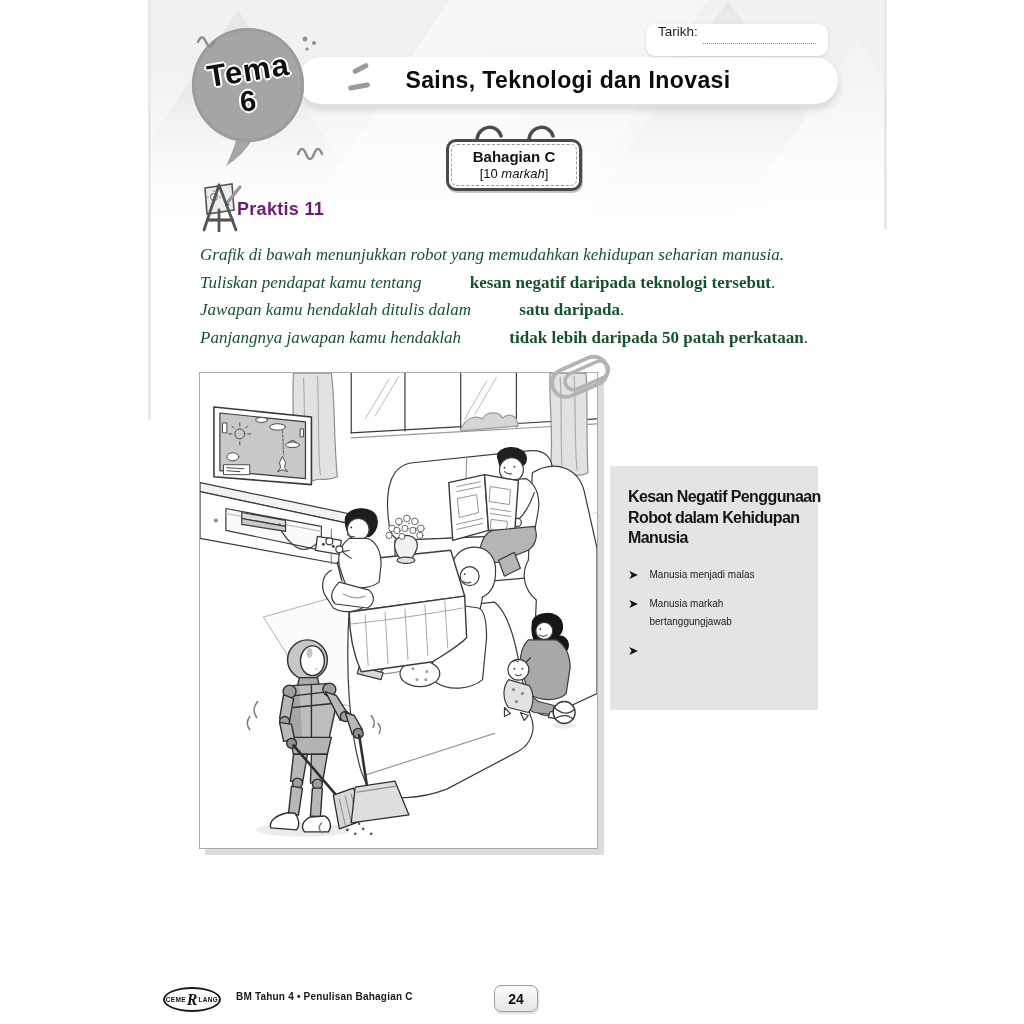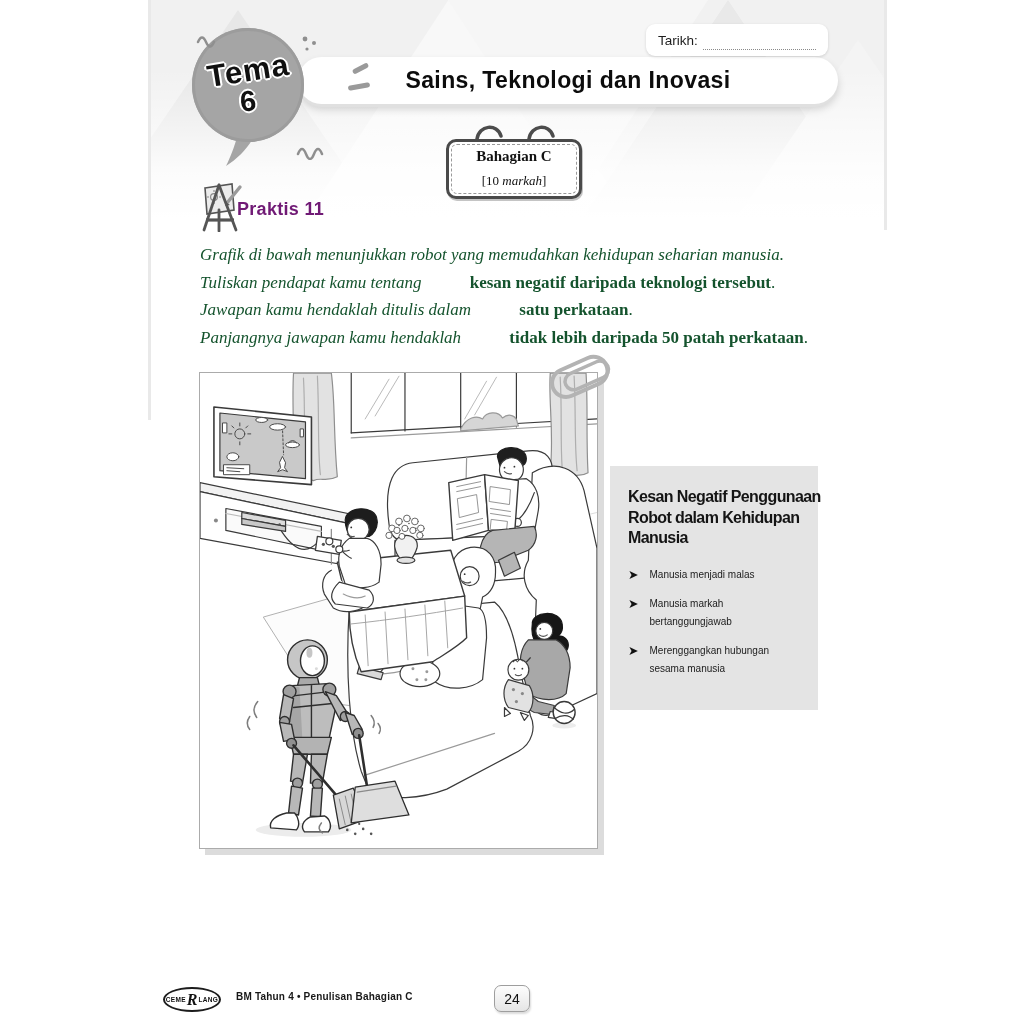--- a/index.html
+++ b/index.html
@@ -26,30 +26,30 @@
   .deco{position:absolute;z-index:6;}
 
   
   .banner{position:absolute;left:298px;top:57px;width:540px;height:47px;background:#fff;border-radius:26px;
           box-shadow:0 3px 0 0 #e0e0e0,0 5px 9px rgba(0,0,0,.16);display:flex;align-items:center;justify-content:center;z-index:3;}
   .banner-title{font-size:23px;font-weight:800;color:#0c0c0c;letter-spacing:.4px;text-align:right;}
   .dash{position:absolute;background:#9a9a9a;border-radius:4px;z-index:4;}
 
   
   .tarikh{position:absolute;left:646px;top:24px;width:182px;height:32px;background:#fff;border-radius:9px;
-          box-shadow:0 1px 3px rgba(0,0,0,.14);display:flex;align-items:center;padding:0 12px;box-sizing:border-box;z-index:6;}
+          box-shadow:0 1px 3px rgba(0,0,0,.14);display:flex;align-items:flex-start;padding:0 12px;box-sizing:border-box;z-index:6;}
   .tarikh-label{font-size:13.5px;color:#1d1d1d;}
   .tarikh-line{flex:1;border-bottom:1.5px dotted #8a8a8a;height:58%;margin-left:5px;}
 
   
   .badge-wrap{position:absolute;left:446px;top:122px;width:136px;text-align:center;z-index:2;}
   .badge-box{border:3px solid #4a4a4a;border-radius:10px;background:#fff;padding:2px;box-shadow:1px 2px 0 #c4c4c4;}
-  .badge-inner{border:1px dashed #9a9a9a;border-radius:6px;padding:3px 0 4px;font-family:Liberation Serif, serif;}
+  .badge-inner{border:1px dashed #9a9a9a;border-radius:6px;padding:3px 0 4px;}
   .badge-title{font-size:15px;font-weight:800;color:#111;}
-  .badge-marks{font-size:13px;color:#111;margin-top:8px;}
+  .badge-marks{font-size:13px;color:#111;margin-top:1px;}
   .badge-marks .it{font-style:italic;}
 
   
   .praktis-icon{position:absolute;left:196px;top:178px;z-index:2;}
   .praktis-label{position:absolute;left:237px;top:199px;font-size:18px;font-weight:800;letter-spacing:.3px;color:#701a75;z-index:2;}
 
   
   .instr{position:absolute;left:200px;top:241px;width:640px;font-family:"Liberation Serif",serif;
          font-size:17px;line-height:27.5px;color:#14532d;}
   .instr .it{font-style:italic;}
@@ -69,23 +69,23 @@
   .info-item{display:flex;gap:11px;margin-bottom:11px;}
   .info-bullet{font-size:12.5px;line-height:18px;color:#111;}
   .info-text{width:150px;font-size:10px;line-height:18px;color:#1b1b1b;}
 
   
   .logo{position:absolute;left:163px;top:987px;width:58px;height:25px;border:2px solid #1c1c1c;border-radius:50%;
         background:#fff;display:flex;align-items:center;justify-content:center;box-sizing:border-box;overflow:hidden;}
   .logo .sm{font-size:6.5px;font-weight:700;letter-spacing:.3px;color:#111;}
   .logo .bg{font-family:"Liberation Serif",serif;font-size:16px;font-weight:700;font-style:italic;color:#111;margin:0 1px;}
   .series{position:absolute;left:236px;top:991px;font-size:10px;font-weight:700;letter-spacing:.2px;color:#181818;}
-  .page-num{position:absolute;left:494px;top:985px;width:36px;height:27px;border:1.5px solid #9e9e9e;border-radius:7px;
+  .page-num{position:absolute;left:494px;top:985px;width:44px;height:27px;border:1.5px solid #9e9e9e;border-radius:7px;
             background:linear-gradient(#fdfdfd,#e5e5e5);display:flex;align-items:center;justify-content:center;
-            font-size:14px;font-weight:400;color:#111;box-sizing:border-box;box-shadow:1px 2px 2px rgba(0,0,0,.14);}
+            font-size:14px;font-weight:700;color:#111;box-sizing:border-box;box-shadow:1px 2px 2px rgba(0,0,0,.14);}
 </style>
 </head>
 <body>
 
 <div class="page">
 
   <div class="header-bg">
     <div class="chev up" style="left:-60px;top:10px;width:300px;height:220px;background:#e7e7e7;"></div>
     <div class="chev up" style="left:150px;top:-30px;width:340px;height:260px;background:#f8f8f8;"></div>
     <div class="chev up" style="left:420px;top:0px;width:320px;height:240px;background:#e9e9e9;"></div>
@@ -155,21 +155,21 @@
         <line x1="23" y1="7" x2="40" y2="52"></line>
         <line x1="23" y1="32" x2="23" y2="53"></line>
     </g>
     <line x1="10" y1="42" x2="38" y2="42" stroke="#555" stroke-width="3.2"></line>
   </svg>
   <div class="praktis-label">Praktis 11</div>
 
   <div class="instr">
     <div><span class="it">Grafik di bawah menunjukkan robot yang memudahkan kehidupan seharian manusia.</span><span class="b"></span><span></span></div>
     <div><span class="it">Tuliskan pendapat kamu tentang </span><span class="b">kesan negatif daripada teknologi tersebut</span><span>.</span></div>
-    <div><span class="it">Jawapan kamu hendaklah ditulis dalam </span><span class="b">satu perkataan</span><span>.</span></div>
+    <div><span class="it">Jawapan kamu hendaklah ditulis dalam </span><span class="b">satu daripada</span><span>.</span></div>
     <div><span class="it">Panjangnya jawapan kamu hendaklah </span><span class="b">tidak lebih daripada 50 patah perkataan</span><span>.</span></div>
   </div>
 
   <div class="illus-frame">
     <svg viewBox="0 0 399 477" role="img" aria-label="Robot menyapu lantai sementara keluarga berehat di ruang tamu: bapa membaca surat khabar, ibu menggunakan telefon, anak lelaki bermain permainan video dan anak perempuan bermain dengan bayi">
       <g stroke="#3a3a3a" stroke-width="1.2" fill="none" stroke-linejoin="round" stroke-linecap="round">
 
         <g>
           <line x1="152" y1="0" x2="152" y2="60"></line>
             <line x1="206" y1="0" x2="206" y2="58"></line>
@@ -469,21 +469,20 @@
       <div class="info-item">
         <span class="info-bullet">➤</span>
         <span class="info-text">Manusia menjadi malas</span>
       </div>
       <div class="info-item">
         <span class="info-bullet">➤</span>
         <span class="info-text">Manusia markah bertanggungjawab</span>
       </div>
       <div class="info-item">
         <span class="info-bullet">➤</span>
-        <span class="info-text">Merenggangkan hubungan sesama manusia</span>
       </div>
     </div>
   </div>
 
   <div class="logo">
     <span class="sm">CEME</span>
     <span class="bg">R</span>
     <span class="sm">LANG</span>
   </div>
   <div class="series">BM Tahun 4 • Penulisan Bahagian C</div>

